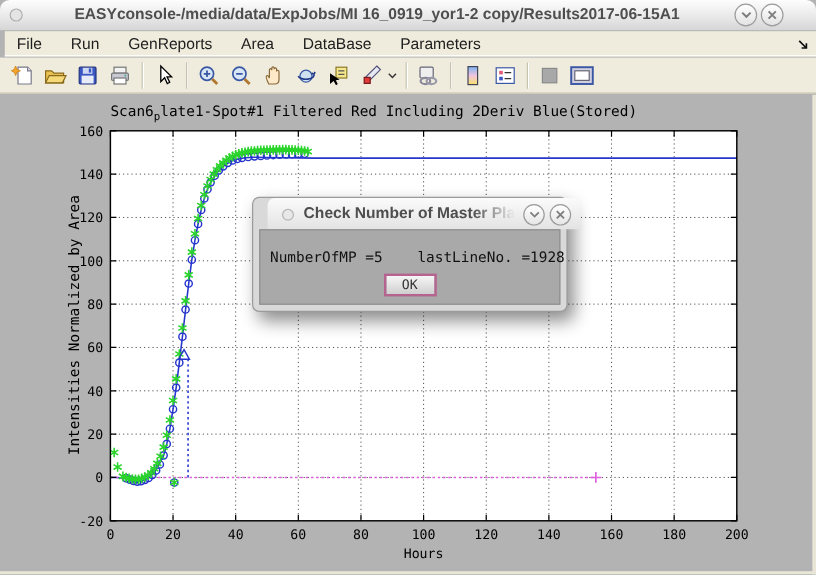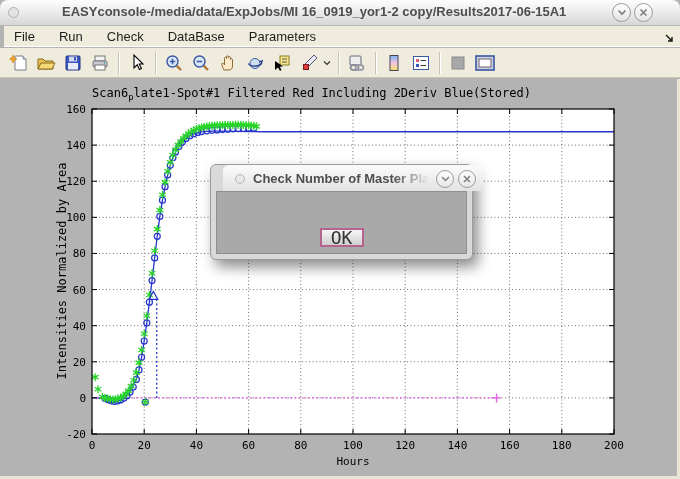--- a/index.html
+++ b/index.html
@@ -46,21 +46,21 @@
     mask-image:linear-gradient(to right,#000 78%,transparent 98%);}
   .dlg-title{font-size:13px;font-weight:bold;color:#4e4e4e;}
   .dlg-btn{position:absolute;top:5px;width:16px;height:16px;border-radius:50%;
     border:1.5px solid #9c9c9c;background:linear-gradient(#ffffff,#e6e6e6);display:flex;align-items:center;justify-content:center;cursor:pointer;}
   .dlg-body{position:absolute;left:5px;top:26px;width:249px;height:61px;background:#a9a9a9;
     border:1px solid #8f8f8f;}
   .dlg-msg{position:absolute;left:8px;top:15px;font-family:"DejaVu Sans Mono",monospace;
     font-size:12px;color:#111;white-space:pre;}
   .ok-btn{position:absolute;left:50%;transform:translateX(-50%);top:36px;width:44px;height:19px;
     background:linear-gradient(#f6f6f6,#cfcfcf);border:2px solid #b5638f;
-    font-family:"DejaVu Sans Mono",monospace;font-size:18px;color:#333;line-height:14px;cursor:pointer;padding:0;}
+    font-family:"DejaVu Sans Mono",monospace;font-size:11px;color:#333;line-height:14px;cursor:pointer;padding:0;}
 </style>
 </head>
 <body>
 
 <div class="window">
 
   <div class="titlebar">
     <span class="win-dot"></span>
     <span class="win-title">EASYconsole-/media/data/ExpJobs/MI 16_0919_yor1-2 copy/Results2017-06-15A1</span>
     <span class="circle-btn" style="left:612px;">
@@ -71,21 +71,22 @@
     <span class="circle-btn" style="left:634px;">
       <svg width="9" height="9">
           <path d="M1.5 1.5 L7.5 7.5 M7.5 1.5 L1.5 7.5" stroke="#7d7d7d" stroke-width="1.6" fill="none"></path>
         </svg>
     </span>
   </div>
 
   <div class="menubar">
     <span class="menu-item">File</span>
     <span class="menu-item">Run</span>
-    <span class="menu-item">Check</span>
+    <span class="menu-item">GenReports</span>
+    <span class="menu-item">Area</span>
     <span class="menu-item">DataBase</span>
     <span class="menu-item">Parameters</span>
     <span class="menu-pop">
       <svg width="12" height="12">
           <path d="M2 3 L8 9 M8 5 L8 9 L4 9" stroke="#111" stroke-width="1.4" fill="none"></path>
         </svg>
     </span>
   </div>
 
   <div class="toolbar">
@@ -403,17 +404,18 @@
             <path d="M1 1 L4.5 4.5 L8 1" stroke="#7d7d7d" stroke-width="1.5" fill="none"></path>
           </svg>
       </span>
       <span class="dlg-btn" style="right:8px;">
         <svg width="8" height="8">
             <path d="M1 1 L7 7 M7 1 L1 7" stroke="#7d7d7d" stroke-width="1.5" fill="none"></path>
           </svg>
       </span>
     </div>
     <div class="dlg-body">
+      <div class="dlg-msg">NumberOfMP =5    lastLineNo. =1928</div>
       <button class="ok-btn">OK</button>
     </div>
   </div>
 
 </div>
 
 </body></html>

